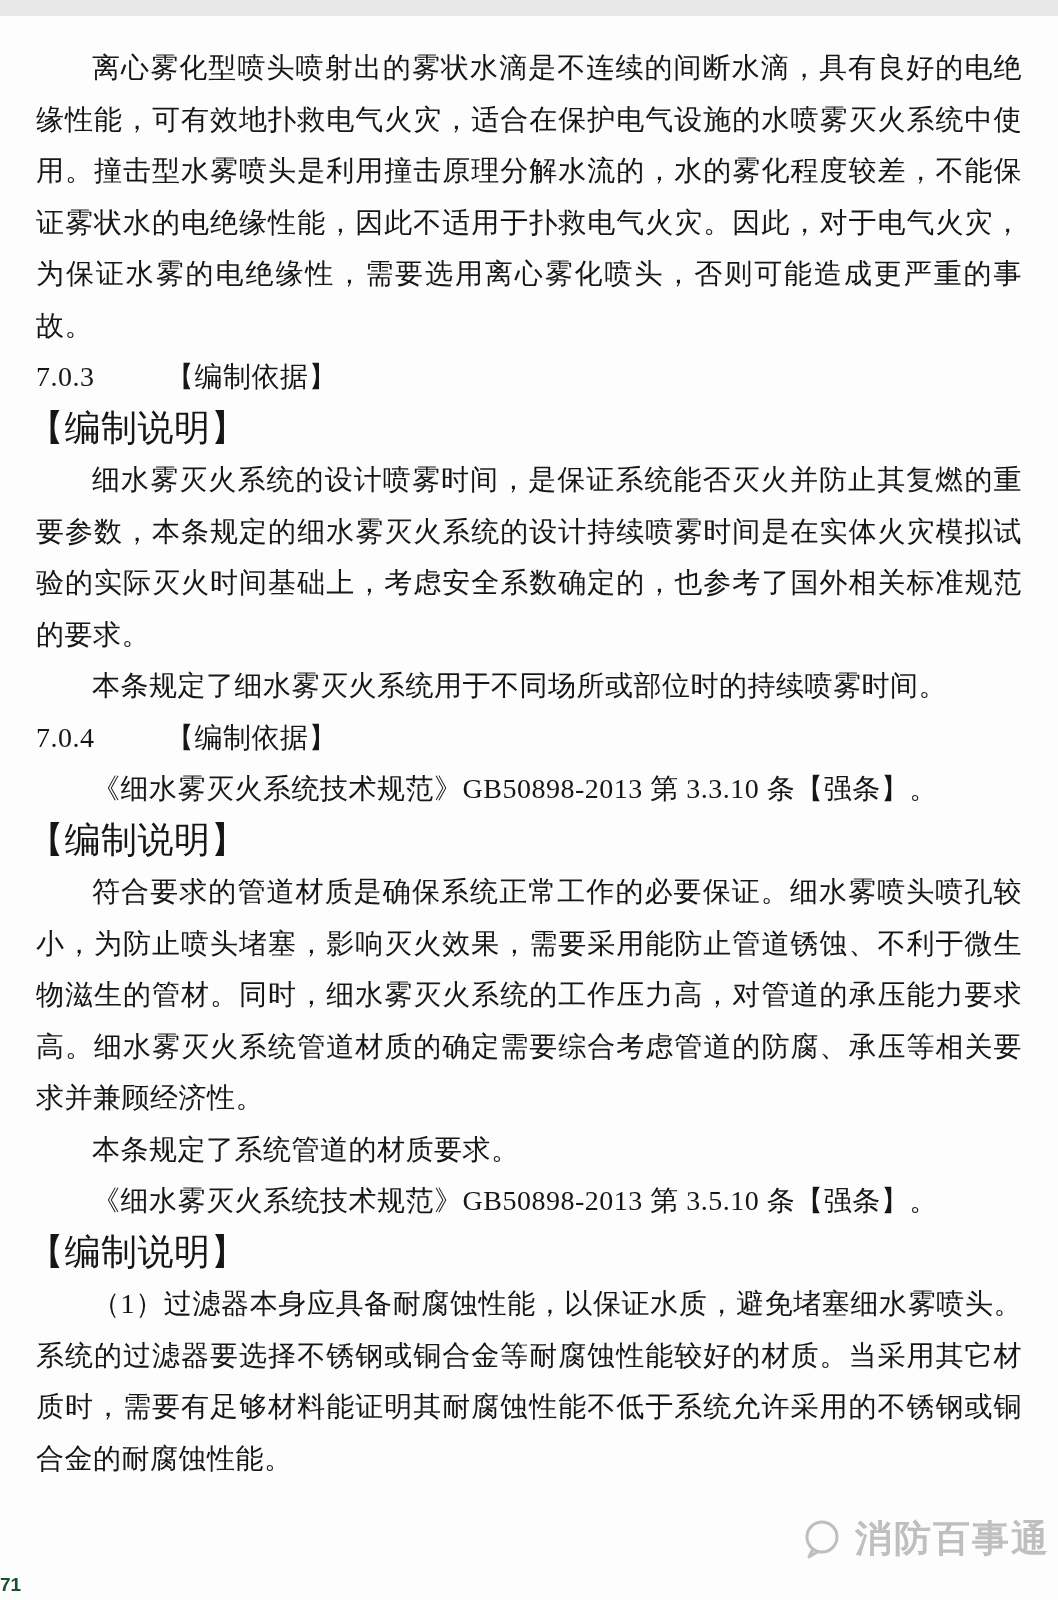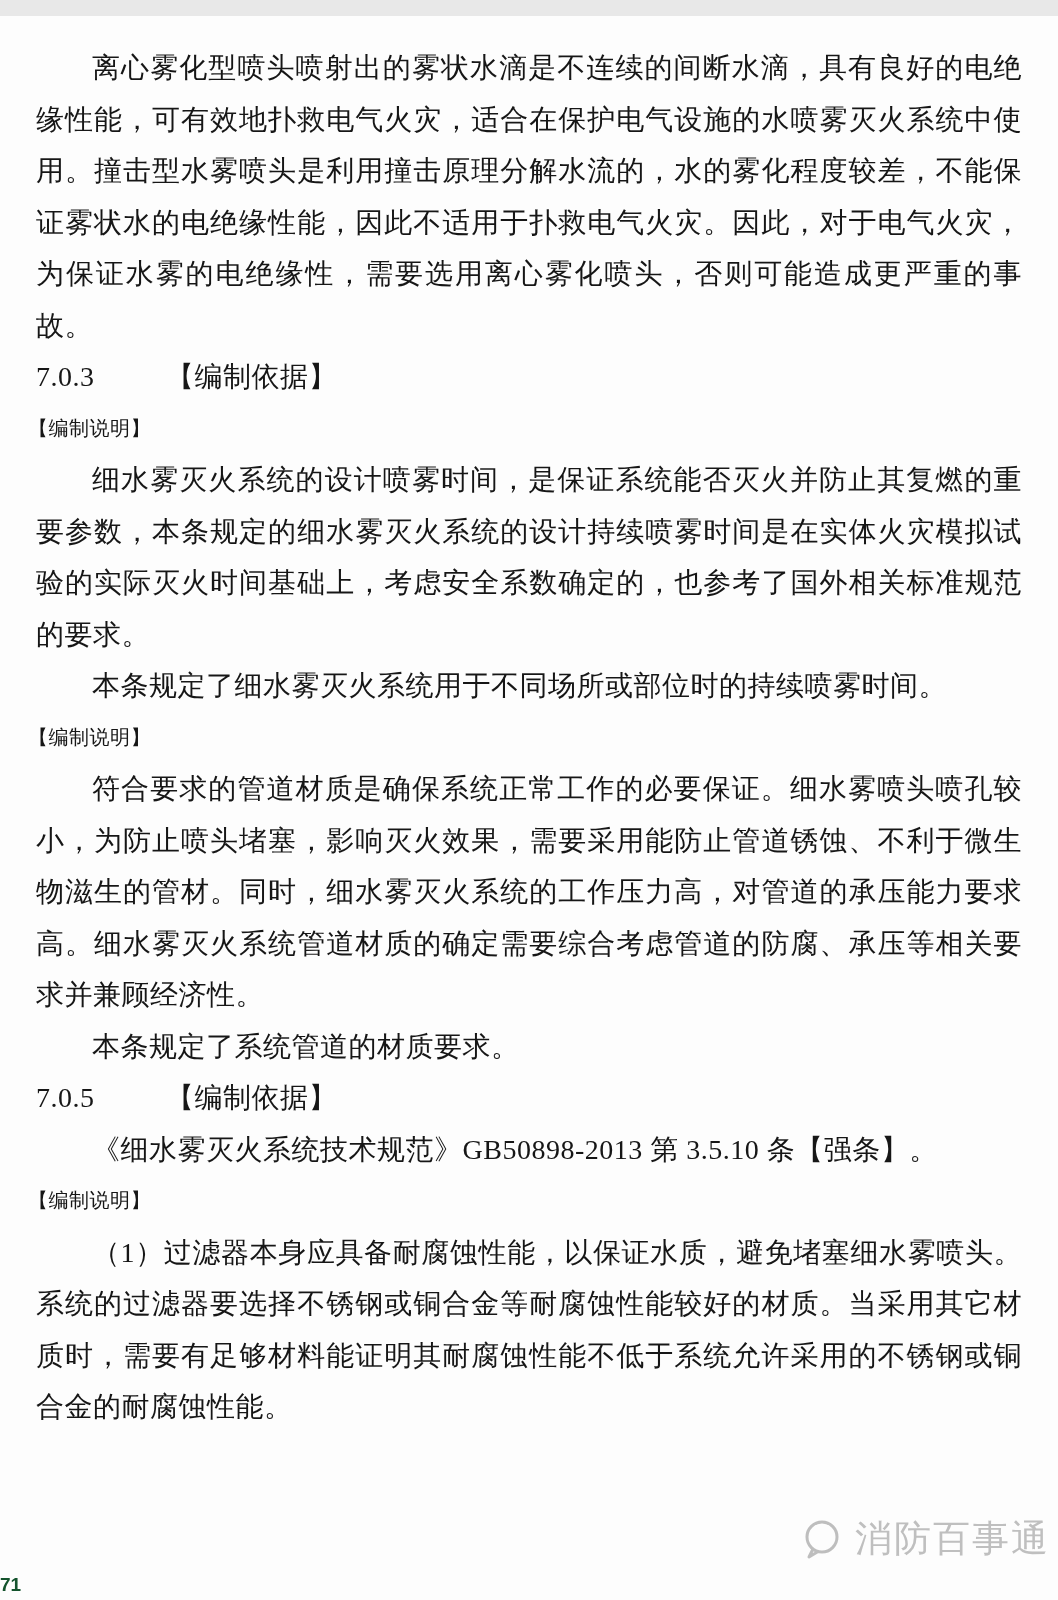--- a/index.html
+++ b/index.html
@@ -38,21 +38,21 @@
     letter-spacing: 0.5px;
   }
   .clause-num {
     display: inline-block;
     min-width: 88px;
     margin-right: 42px;
     font-family: Liberation Serif, serif;
   }
   .label-line {
     margin: 0;
-    font-size: 20px;
+    font-size: 36px;
     line-height: 51.5px;
     letter-spacing: 0.5px;
     margin-left: -8px; 
   }
   .page-number {
     position: absolute;
     left: 0;
     right: 0;
     top: 1558px;
     text-align: left;
@@ -63,21 +63,21 @@
   }
   .watermark {
     position: absolute;
     top: 1498px;
     right: 8px;
     display: flex;
     align-items: center;
     gap: 12px;
     color: rgba(140, 140, 140, 0.55);
     font-size: 37px;
-    font-weight: normal;
+    font-weight: bold;
     letter-spacing: 2px;
     pointer-events: none;
     white-space: nowrap;
   }
   .watermark svg { display: block; opacity: 0.55; }
 </style>
 </head>
 <body>
 
 <div class="page">
@@ -88,29 +88,30 @@
     <p class="clause-line"><span class="clause-num">7.0.3</span><span>【编制依据】</span></p>
 
 
     <p class="label-line">【编制说明】</p>
 
     <p class="para">细水雾灭火系统的设计喷雾时间，是保证系统能否灭火并防止其复燃的重要参数，本条规定的细水雾灭火系统的设计持续喷雾时间是在实体火灾模拟试验的实际灭火时间基础上，考虑安全系数确定的，也参考了国外相关标准规范的要求。</p>
 
     <p class="para">本条规定了细水雾灭火系统用于不同场所或部位时的持续喷雾时间。</p>
 
 
+    <p class="clause-line"><span class="clause-num">7.0.4</span><span>【编制依据】</span></p>
 
+    <p class="ref-line">《细水雾灭火系统技术规范》GB50898-2013 第 3.3.10 条【强条】。</p>
 
     <p class="label-line">【编制说明】</p>
 
     <p class="para">符合要求的管道材质是确保系统正常工作的必要保证。细水雾喷头喷孔较小，为防止喷头堵塞，影响灭火效果，需要采用能防止管道锈蚀、不利于微生物滋生的管材。同时，细水雾灭火系统的工作压力高，对管道的承压能力要求高。细水雾灭火系统管道材质的确定需要综合考虑管道的防腐、承压等相关要求并兼顾经济性。</p>
 
     <p class="para">本条规定了系统管道的材质要求。</p>
 
-    <p class="clause-line"><span class="clause-num">7.0.5</span><span>【编制依据】</span></p>
 
     <p class="ref-line">《细水雾灭火系统技术规范》GB50898-2013 第 3.5.10 条【强条】。</p>
 
     <p class="label-line">【编制说明】</p>
 
 
     <p class="para">（1）过滤器本身应具备耐腐蚀性能，以保证水质，避免堵塞细水雾喷头。系统的过滤器要选择不锈钢或铜合金等耐腐蚀性能较好的材质。当采用其它材质时，需要有足够材料能证明其耐腐蚀性能不低于系统允许采用的不锈钢或铜合金的耐腐蚀性能。</p>
 
   </div>
 

